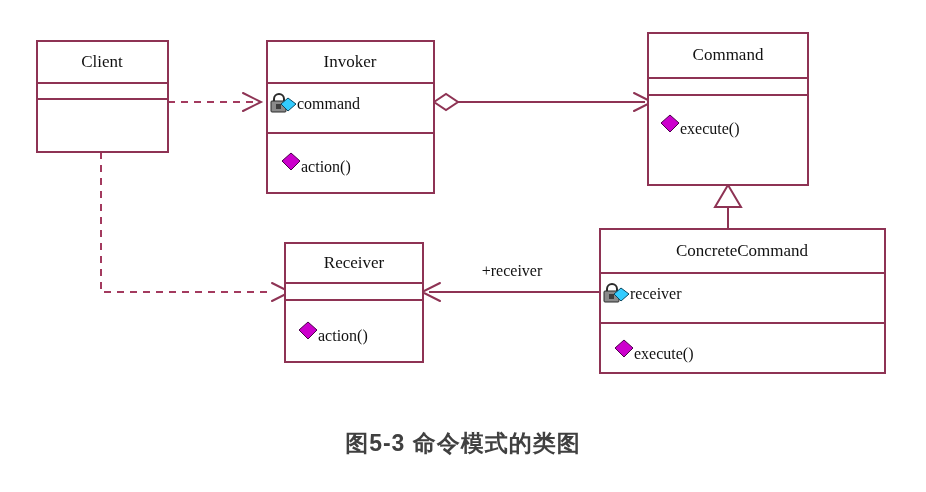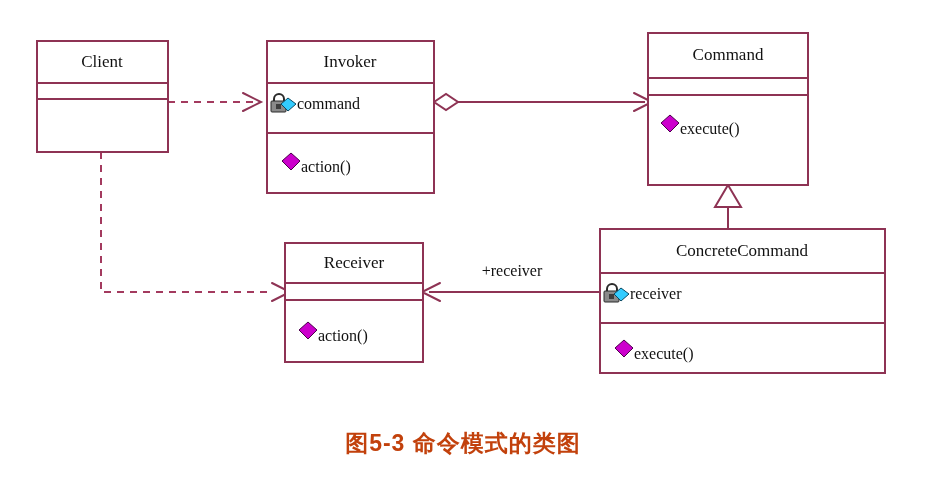--- a/index.html
+++ b/index.html
@@ -97,21 +97,21 @@
     stroke-width: 2;
   }
   .caption {
     position: absolute;
     left: 0;
     width: 926px;
     text-align: center;
     font-family: "Liberation Sans", sans-serif;
     font-weight: bold;
     font-size: 23px;
-    color: #c2410c;
+    color: #404040;
     letter-spacing: 1px;
     white-space: pre;
   }
 </style>
 </head>
 <body>
 
 <div id="diagram-root">
 
   <svg id="uml-canvas" width="926" height="492" viewBox="0 0 926 492">

